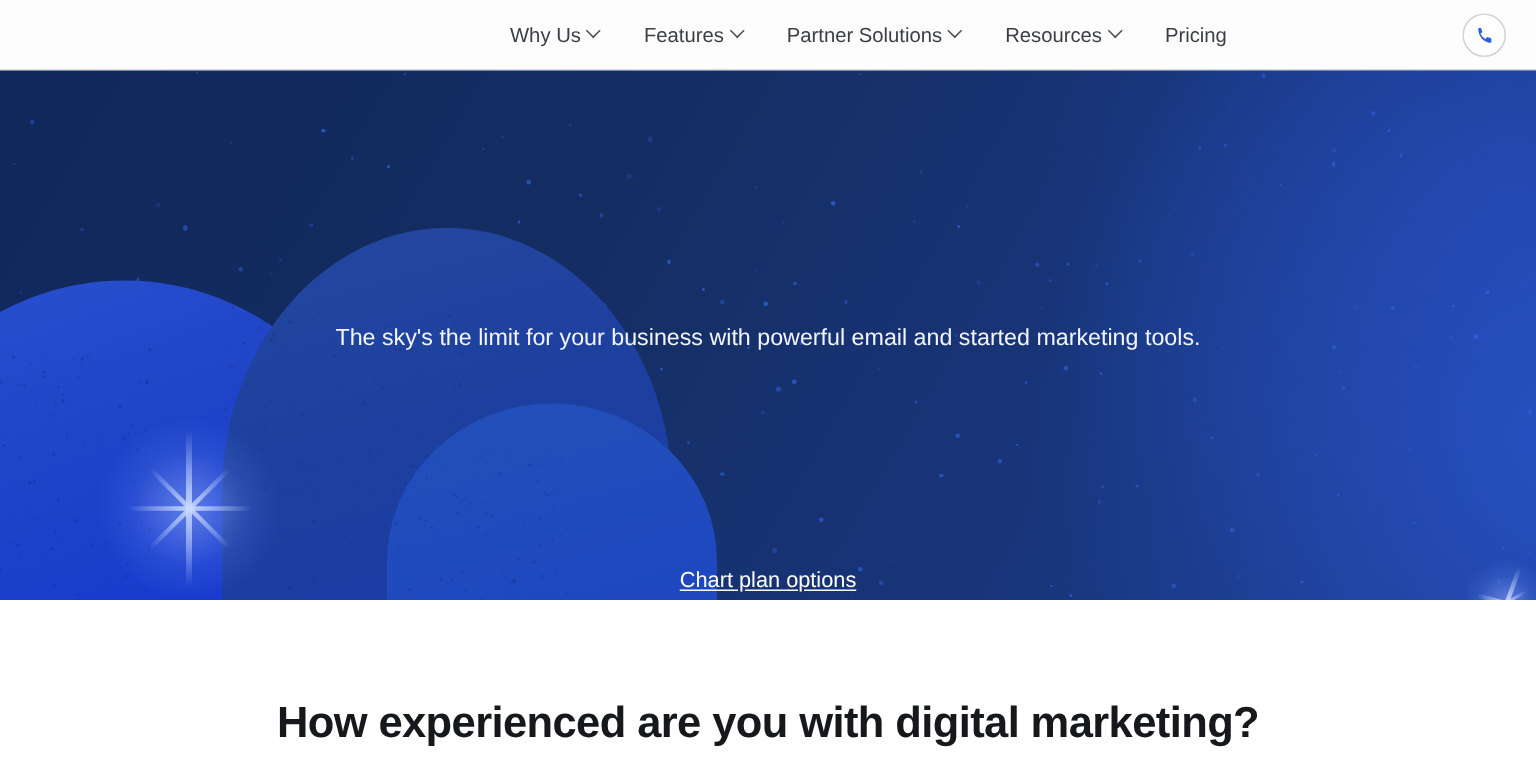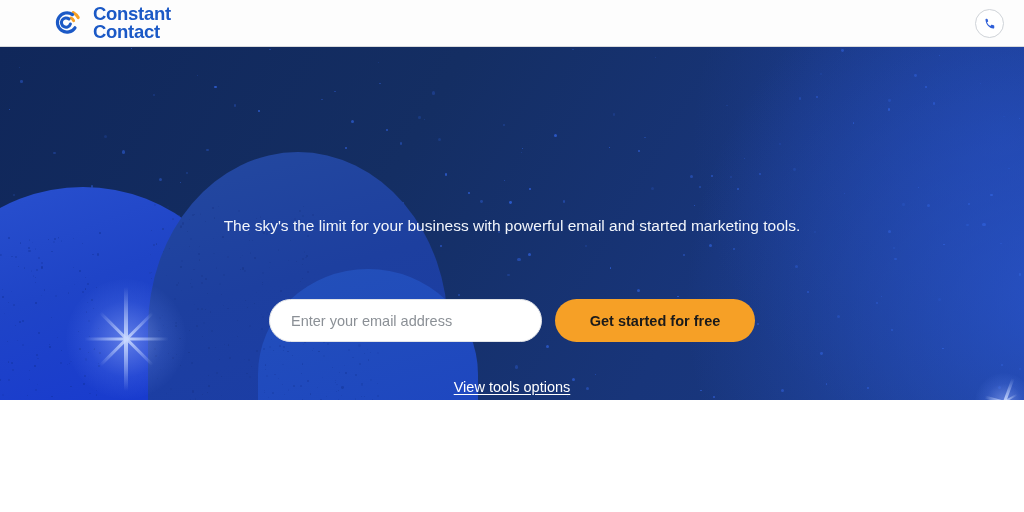--- a/index.html
+++ b/index.html
@@ -155,35 +155,42 @@
     font-size:29px; font-weight:bold; letter-spacing:-0.4px;
   }
 </style>
 </head>
 <body>
 
 <div id="page">
 
   <div class="header">
 
-    <div class="logo-wrap">
-      <div class="logo-mark">
-        <svg width="36" height="36" viewBox="0 0 36 36" aria-hidden="true">
-          <path d="M23.2 7.6a12.6 12.6 0 0 1 5.0 5.0" stroke="#f6a026" stroke-width="3.1" fill="none" stroke-linecap="round"></path>
-          <path d="M21.0 13.0a6.6 6.6 0 0 1 2.6 2.6" stroke="#f6a026" stroke-width="3.0" fill="none" stroke-linecap="round"></path>
-          <path d="M25.0 22.8A9.6 9.6 0 1 1 22.5 9.6" stroke="#1b59c6" stroke-width="3.2" fill="none" stroke-linecap="round"></path>
-          <path d="M20.4 19.0a4.6 4.6 0 1 1-1.4-5.0" stroke="#1b59c6" stroke-width="3.0" fill="none" stroke-linecap="round"></path>
-        </svg>
-      </div>
-      <div class="logo-text">
-        <span>Constant</span>
-        <span>Contact</span>
+
+    <div class="nav">
+      <div class="nav-item">
+        <span>Why Us</span>
+        <span class="chev"></span>
+      </div>
+      <div class="nav-item">
+        <span>Features</span>
+        <span class="chev"></span>
+      </div>
+      <div class="nav-item">
+        <span>Partner Solutions</span>
+        <span class="chev"></span>
+      </div>
+      <div class="nav-item">
+        <span>Resources</span>
+        <span class="chev"></span>
+      </div>
+      <div class="nav-item">
+        <span>Pricing</span>
       </div>
     </div>
-
 
     <div class="phone-btn">
       <svg width="14" height="14" viewBox="0 0 24 24" aria-hidden="true">
         <path d="M6.6 2.8c.6 0 1.1.4 1.3 1l.9 3c.2.6 0 1.2-.5 1.5l-1.5 1a13 13 0 0 0 6 6l1-1.5c.3-.5.9-.7 1.5-.5l3 .9c.6.2 1 .7 1 1.3v2.9c0 .9-.8 1.6-1.7 1.5C10.7 19.2 4.8 13.3 4.2 4.4c0-.9.6-1.6 1.5-1.6z" fill="#2f5fd8"></path>
       </svg>
     </div>
   </div>
 
   <div class="hero">
 
@@ -830,26 +837,25 @@
     <div class="glow-star" style="left:975px; top:326px; width:58px; height:58px;">
       <div class="g" style="width:58px;height:58px;"></div>
       <div class="spike" style="width:3px;height:50px;margin-left:-1.5px;margin-top:-25px;transform:rotate(20deg);"></div>
       <div class="spike" style="width:2.5px;height:40px;margin-left:-1.25px;margin-top:-20px;transform:rotate(105deg);"></div>
       <div class="spike" style="width:2px;height:30px;margin-left:-1px;margin-top:-15px;transform:rotate(60deg);"></div>
     </div>
 
     <div class="hero-inner">
       <div class="subhead">The sky's the limit for your business with powerful email and started marketing tools.</div>
 
-      <div class="form-row">
-        <input class="email-input" type="text" placeholder="Enter your email address" style="">
-        <button class="cta-btn">Get started for free</button>
-      </div>
 
 
       <div class="plan-link">
-        <a href="#">View tools options</a>
+        <a href="#">Chart plan options</a>
       </div>
     </div>
   </div>
 
+  <div class="lower">
+    <div class="section-title">How experienced are you with digital marketing?</div>
+  </div>
 
 </div>
 
 </body></html>

